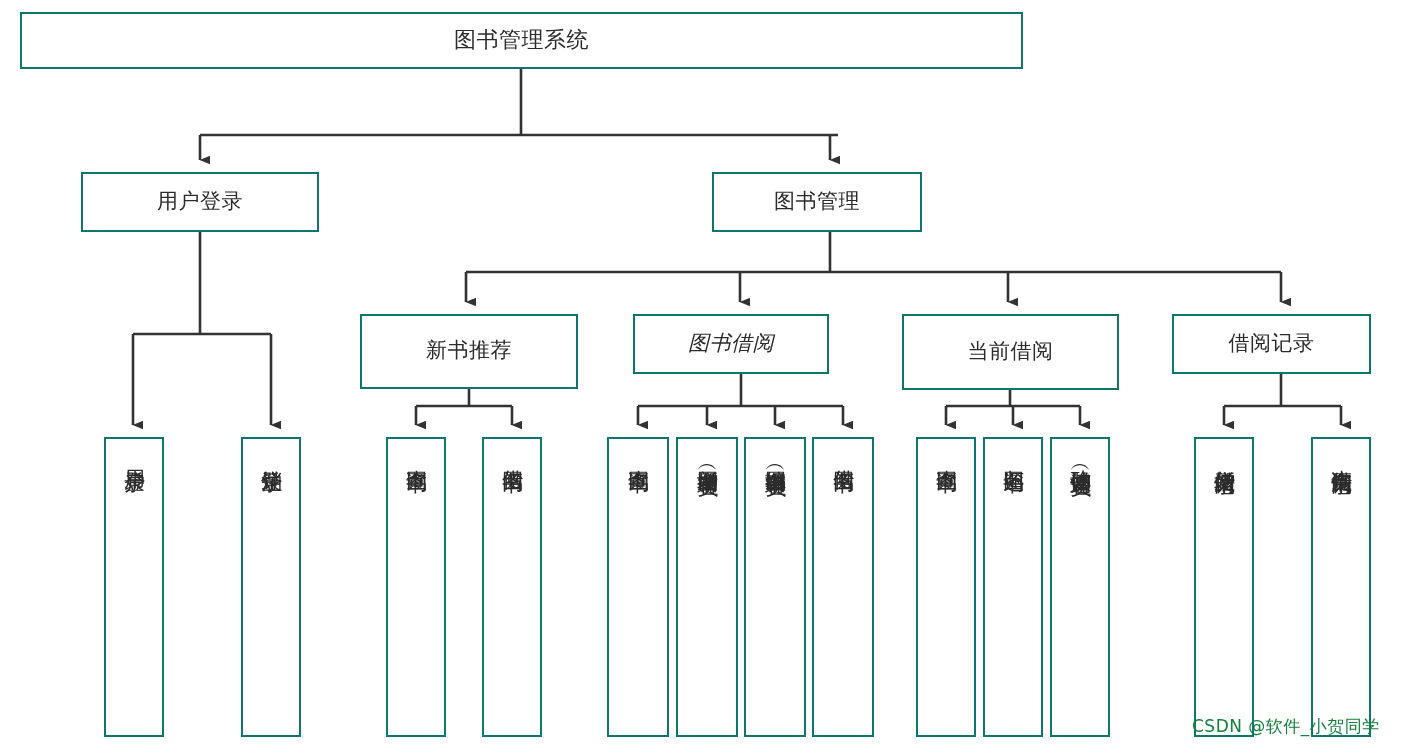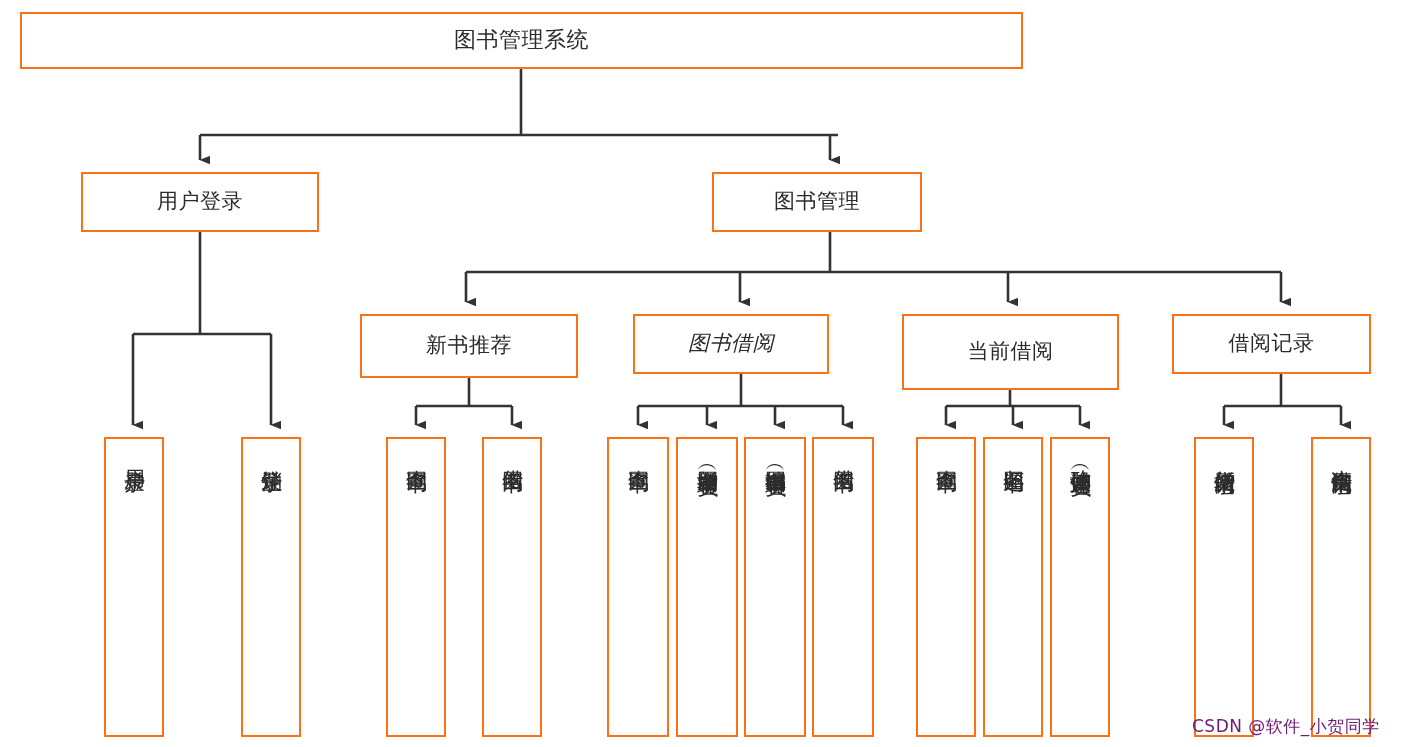--- a/index.html
+++ b/index.html
@@ -21,21 +21,21 @@
     position: absolute;
     left: 0;
     top: 0;
     width: 1405px;
     height: 747px;
     pointer-events: none;
   }
   .node {
     position: absolute;
     box-sizing: border-box;
-    border: 2px solid #f97316;
+    border: 2px solid #0f766e;
     background: #ffffff;
     display: flex;
     align-items: center;
     justify-content: center;
     color: #2b2b2b;
   }
   .node.horiz {
     font-size: 21px;
     letter-spacing: 0.5px;
     line-height: 1.2;
@@ -53,21 +53,21 @@
     letter-spacing: 1px;
     white-space: nowrap;
     color: #2b2b2b;
   }
   .node.root {
     font-size: 22px;
   }
   .watermark {
     position: absolute;
     font-size: 17px;
-    color: #701a75;
+    color: #15803d;
     white-space: nowrap;
     letter-spacing: 0.5px;
   }
 </style>
 </head>
 <body>
 
 <div id="diagram-root">
 
   <svg id="edge-layer" viewBox="0 0 1405 747" xmlns="http://www.w3.org/2000/svg">
@@ -118,21 +118,21 @@
       <path d="M1224,406 L1224,425" marker-end="url(#arrowhead)"></path>
       <path d="M1341,406 L1341,425" marker-end="url(#arrowhead)"></path>
     </g>
   </svg>
 
   <div class="node horiz root" style="left: 20px; top: 12px; width: 1003px; height: 57px;">图书管理系统</div>
 
   <div class="node horiz" style="left: 81px; top: 172px; width: 238px; height: 60px;">用户登录</div>
   <div class="node horiz" style="left: 712px; top: 172px; width: 210px; height: 60px;">图书管理</div>
 
-  <div class="node horiz" style="left: 360px; top: 314px; width: 218px; height: 64px;">新书推荐</div>
+  <div class="node horiz" style="left: 360px; top: 314px; width: 218px; height: 75px; font-family: Liberation Mono, monospace;">新书推荐</div>
   <div class="node horiz" style="left: 633px; top: 314px; width: 196px; height: 60px; font-style: italic;">图书借阅</div>
   <div class="node horiz" style="left: 902px; top: 314px; width: 217px; height: 76px;">当前借阅</div>
   <div class="node horiz" style="left: 1172px; top: 314px; width: 199px; height: 60px;">借阅记录</div>
 
   <div class="node vert" style="left: 104px; top: 437px; width: 60px; height: 300px;">
     <span class="vtext">用户登录</span>
   </div>
   <div class="node vert" style="left: 241px; top: 437px; width: 60px; height: 300px;">
     <span class="vtext">注销登录</span>
   </div>

